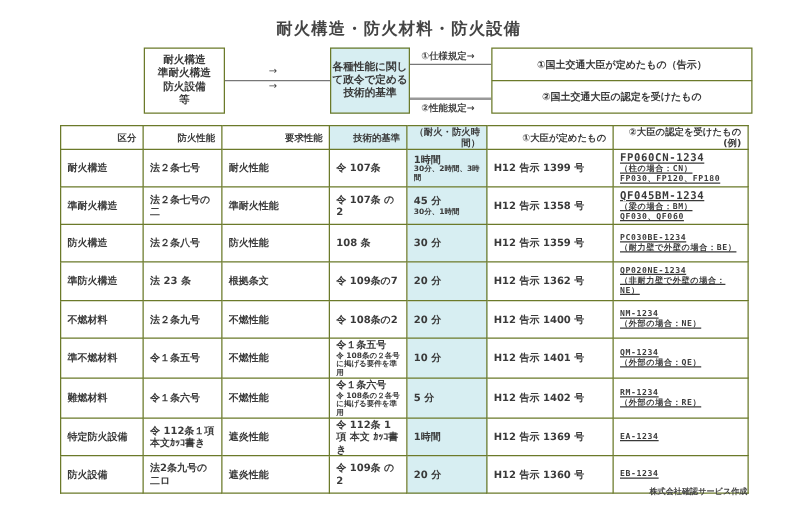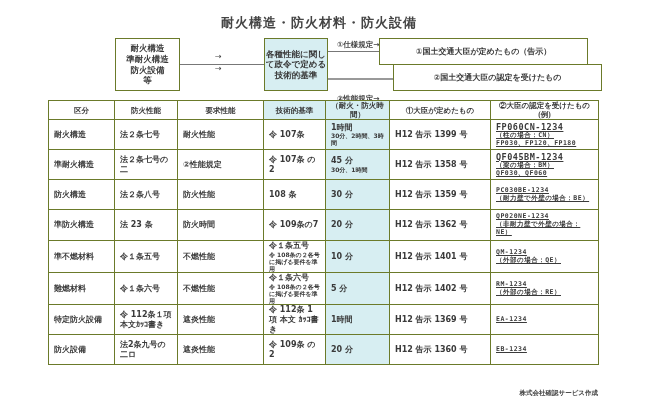--- a/index.html
+++ b/index.html
@@ -17,21 +17,21 @@
 
   .line { position: absolute; background: #777; height: 1px; }
   .line.thick { height: 2px; background: #999; }
   .arrow { position: absolute; font-size: 8px; color: #444; }
   .flowlabel { position: absolute; font-size: 7.5px; font-weight: bold; color: #444; }
 
   table.main { position: absolute; left: 48px; top: 100px; border-collapse: collapse;
     table-layout: fixed; width: 550px; }
   table.main td, table.main th { border: 1.5px solid #6b7a2a; font-size: 8px; font-weight: bold;
     color: #3a3a3a; padding: 0 5px; vertical-align: middle; text-align: left; line-height: 1.2; }
-  table.main th { text-align: center; height: 17px; font-size: 7.5px; font-family: Liberation Serif, serif; }
+  table.main th { text-align: right; height: 17px; font-size: 7.5px; }
   table.main th.blue, table.main td.blue { background: #d7eef2; }
   table.main td { height: 30px; }
   .small { display: block; font-size: 6px; line-height: 1.2; }
   .mono { font-family: "DejaVu Sans Mono", "Liberation Mono", monospace; letter-spacing: 0.5px; text-decoration: underline; }
   .code-big { display: block; font-size: 8.5px; }
   .code-sub { display: block; font-size: 6.5px; }
 
   .footer { position: absolute; right: 48px; top: 389px; font-size: 6.5px; font-weight: bold; color: #444; }
 </style>
 </head>
@@ -55,23 +55,23 @@
   <div>
     <span>各種性能に関し</span>
     <span>て政令で定める</span>
     <span>技術的基準</span>
   </div>
 </div>
 
 <div class="flowlabel" style="left:337px;top:40px;text-align:center;">①仕様規定→</div>
 <div class="line" style="left:328px;top:51px;width:66px;"></div>
 <div class="line thick" style="left:328px;top:78px;width:66px;"></div>
-<div class="flowlabel" style="left:337px;top:94px;">②性能規定→</div>
-
-<div class="box" style="left:379px;top:38px;width:209px;height:27px;font-size:8px;">
+<div class="flowlabel" style="left:337px;top:82px;">②性能規定→</div>
+
+<div class="box" style="left:393px;top:38px;width:209px;height:27px;font-size:8px;">
   <span>①国土交通大臣が定めたもの（告示）</span>
 </div>
 <div class="box" style="left:393px;top:64px;width:209px;height:27px;font-size:8px;">
   <span>②国土交通大臣の認定を受けたもの</span>
 </div>
 
 <table class="main">
   <colgroup>
     <col style="width:66px">
       <col style="width:63px">
@@ -107,21 +107,21 @@
         <td><span>H12 告示 1399 号</span></td>
         <td class="mono">
           <span class="code-big">FP060CN-1234</span>
           <span class="code-sub">（柱の場合：CN）</span>
           <span class="code-sub">FP030、FP120、FP180</span>
         </td>
       </tr>
       <tr style="height: 29px;">
         <td><span>準耐火構造</span></td>
         <td><span>法２条七号の二</span></td>
-        <td><span>②性能規定</span></td>
+        <td><span>準耐火性能</span></td>
         <td>
           <span style="display:block">令 107条 の2</span>
         </td>
         <td class="blue">
           <span style="display:block">45 分</span>
           <span class="small">30分、1時間</span>
         </td>
         <td><span>H12 告示 1358 号</span></td>
         <td class="mono">
           <span class="code-big">QF045BM-1234</span>
@@ -141,31 +141,47 @@
         </td>
         <td><span>H12 告示 1359 号</span></td>
         <td class="mono">
           <span class="code-sub">PC030BE-1234</span>
           <span class="code-sub">（耐力壁で外壁の場合：BE）</span>
         </td>
       </tr>
       <tr style="height: 31px;">
         <td><span>準防火構造</span></td>
         <td><span>法 23 条</span></td>
-        <td><span>防火時間</span></td>
+        <td><span>根拠条文</span></td>
         <td>
           <span style="display:block">令 109条の7</span>
         </td>
         <td class="blue">
           <span style="display:block">20 分</span>
         </td>
         <td><span>H12 告示 1362 号</span></td>
         <td class="mono">
           <span class="code-sub">QP020NE-1234</span>
           <span class="code-sub">（非耐力壁で外壁の場合：NE）</span>
+        </td>
+      </tr>
+      <tr style="height: 29px;">
+        <td><span>不燃材料</span></td>
+        <td><span>法２条九号</span></td>
+        <td><span>不燃性能</span></td>
+        <td>
+          <span style="display:block">令 108条の2</span>
+        </td>
+        <td class="blue">
+          <span style="display:block">20 分</span>
+        </td>
+        <td><span>H12 告示 1400 号</span></td>
+        <td class="mono">
+          <span class="code-sub">NM-1234</span>
+          <span class="code-sub">（外部の場合：NE）</span>
         </td>
       </tr>
       <tr style="height: 31px;">
         <td><span>準不燃材料</span></td>
         <td><span>令１条五号</span></td>
         <td><span>不燃性能</span></td>
         <td>
           <span style="display:block">令１条五号</span>
           <span class="small">令 108条の２各号に掲げる要件を準用</span>
         </td>

